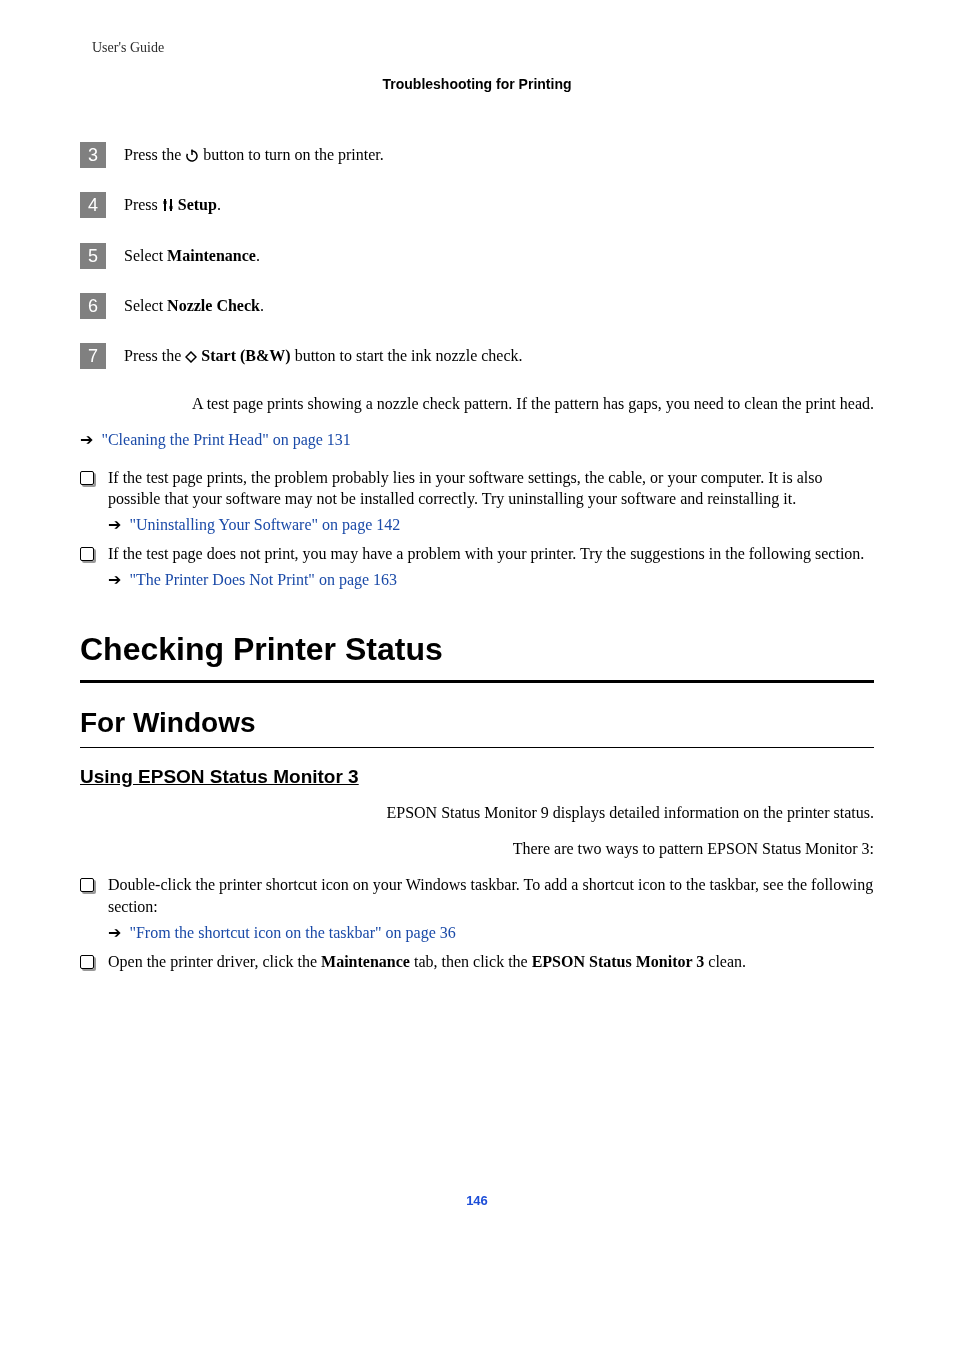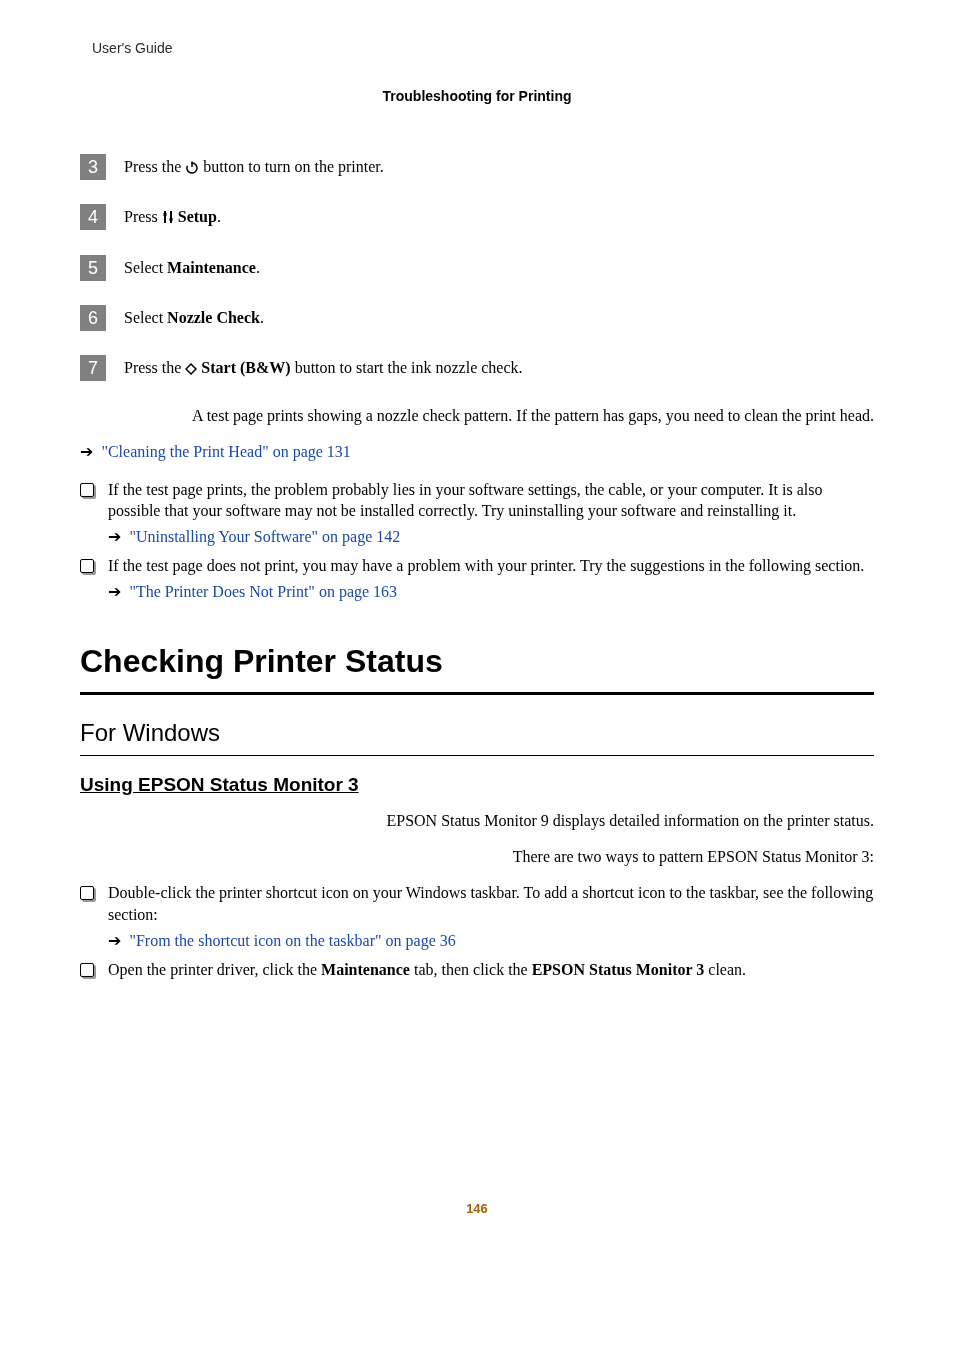--- a/index.html
+++ b/index.html
@@ -7,24 +7,24 @@
     padding: 0;
     font-family: "Times New Roman", serif;
     background: #fff;
     color: #000;
     width: 954px;
   }
   .page {
     padding: 40px 80px 60px 80px;
   }
   .header-breadcrumb {
-    font-family: Liberation Sans, sans-serif;
+    font-family: Liberation Serif, serif;
     font-size: 14px;
     color: #2b2b2b;
-    margin-bottom: 32px;
+    margin-bottom: 20px;
     margin-left: 12px;
   }
   .section-title-centered {
     font-family: -apple-system, Helvetica, Arial, sans-serif;
     font-weight: bold;
     font-size: 14px;
     text-align: center;
     margin-bottom: 50px;
   }
   .step {
@@ -99,22 +99,22 @@
     font-weight: bold;
     margin: 40px 0 12px 0;
   }
   .rule-thick {
     border: none;
     border-top: 3px solid #000;
     margin: 0 0 24px 0;
   }
   h2.h-lg {
     font-family: -apple-system, Helvetica, Arial, sans-serif;
-    font-size: 24px;
-    font-weight: normal;
+    font-size: 28px;
+    font-weight: bold;
     margin: 18px 0 8px 0;
   }
   .rule-thin {
     border: none;
     border-top: 1px solid #000;
     margin: 0 0 18px 0;
   }
   h3.h-md {
     font-family: -apple-system, Helvetica, Arial, sans-serif;
     font-size: 19px;
@@ -127,21 +127,21 @@
     vertical-align: -2px;
   }
   .bold {
     font-weight: bold;
   }
   .page-num {
     text-align: center;
     font-family: Arial, sans-serif;
     font-size: 13px;
     font-weight: bold;
-    color: #a16207;
+    color: #1d4ed8;
     margin-top: 220px;
   }
 </style>
 </head>
 <body>
 
 <div class="page">
 
   <div class="header-breadcrumb">User's Guide</div>
 

